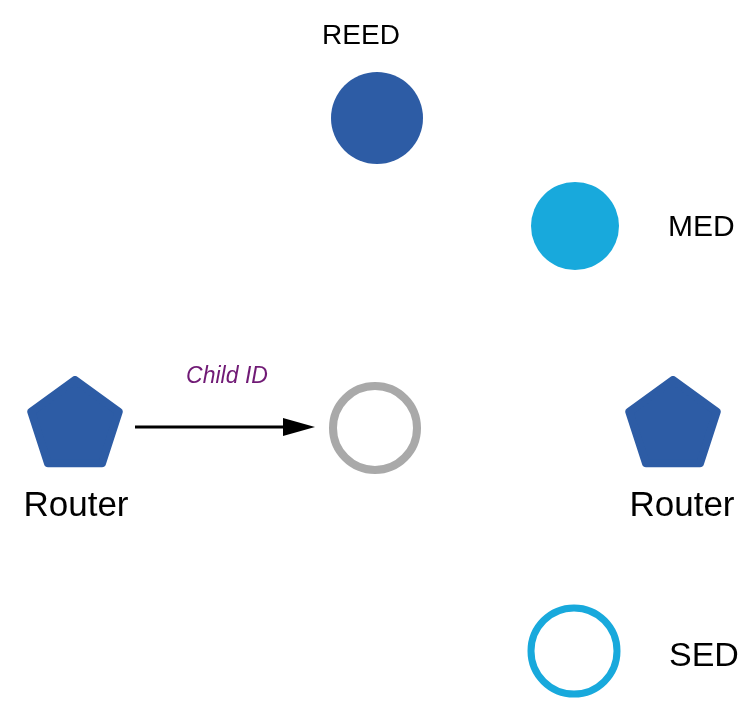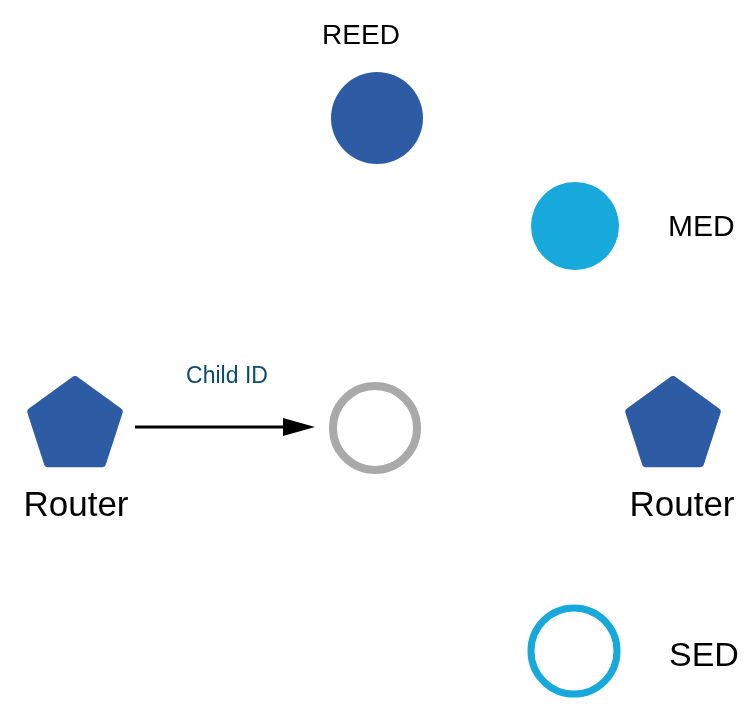--- a/index.html
+++ b/index.html
@@ -17,24 +17,25 @@
     overflow: hidden;
   }
   .abs { position: absolute; }
   .node-label {
     color: #000000;
     line-height: 1.0;
     white-space: nowrap;
   }
   .centered { text-align: center; }
   .msg-label {
+    font-style: italic;
     font-size: 23px;
     line-height: 27px;
     text-align: center;
-    color: #0c4a6e;
+    color: #701a75;
   }
   svg { display: block; }
 </style>
 </head>
 <body>
 
 <div class="canvas">
 
   <div class="abs node-label centered" style="left:261px; top:21px; width:200px; font-size:28px;">REED</div>
   <svg class="abs" style="left:331px; top:72px;" width="92" height="92" viewBox="0 0 92 92">

